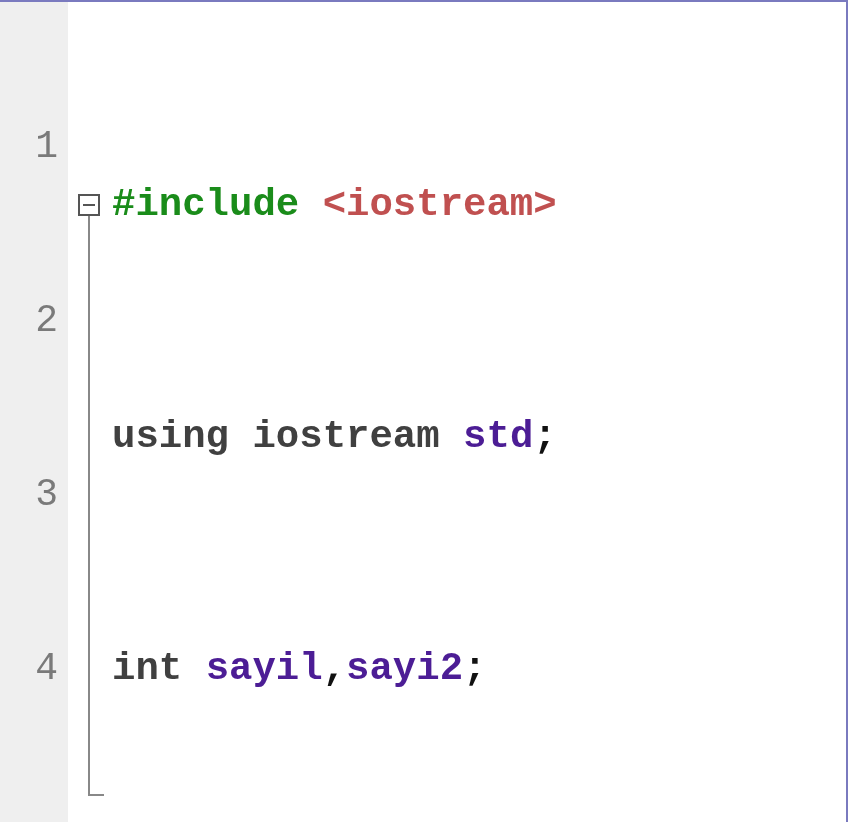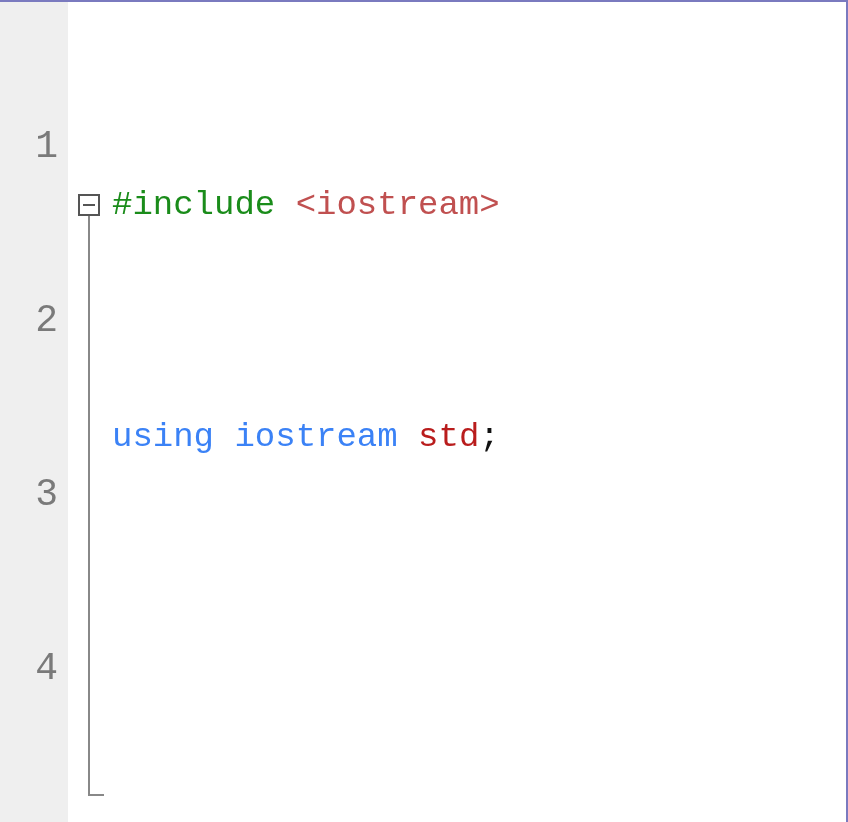--- a/index.html
+++ b/index.html
@@ -86,27 +86,27 @@
   .code {
     position: absolute;
     left: 112px;
     top: 0;
     right: 0;
     height: 100%;
   }
   .code .line {
     height: 58px;
     line-height: 58px;
-    font-size: 34px;
-    font-weight: normal;
+    font-size: 39px;
+    font-weight: bold;
   }
   .tok-pre   { color: #1a8c1a; }
   .tok-inc   { color: #c05050; }
-  .tok-kw    { color: #3b82f6; margin-top: 15px; }
-  .tok-plain { color: #b91c1c; }
+  .tok-kw    { color: #404040; margin-top: 15px; }
+  .tok-plain { color: #4c1d95; }
   .tok-punct { color: #111; }
 
   
   .annot {
     position: absolute;
     pointer-events: none;
   }
   .annot svg { position: absolute; overflow: visible; }
 </style>
 </head>
@@ -136,20 +136,21 @@
     <div class="fold-vline" style="top:214px; height:580px;"></div>
     <div class="fold-end" style="top:792px; width:16px;"></div>
   </div>
 
   <div class="code">
     
     <div class="line"><span class="tok-pre">#include </span><span class="tok-inc">&lt;iostream&gt;</span></div>
     
     <div class="line"><span class="tok-kw">using</span><span> </span><span class="tok-kw">iostream</span><span> </span><span class="tok-plain">std</span><span class="tok-punct">;</span></div>
     
+    <div class="line"><span class="tok-kw">int</span><span> </span><span class="tok-plain">sayil</span><span class="tok-punct">,</span><span class="tok-plain">sayi2</span><span class="tok-punct">;</span></div>
     
     
     
     
     
     
     
     
     
     

